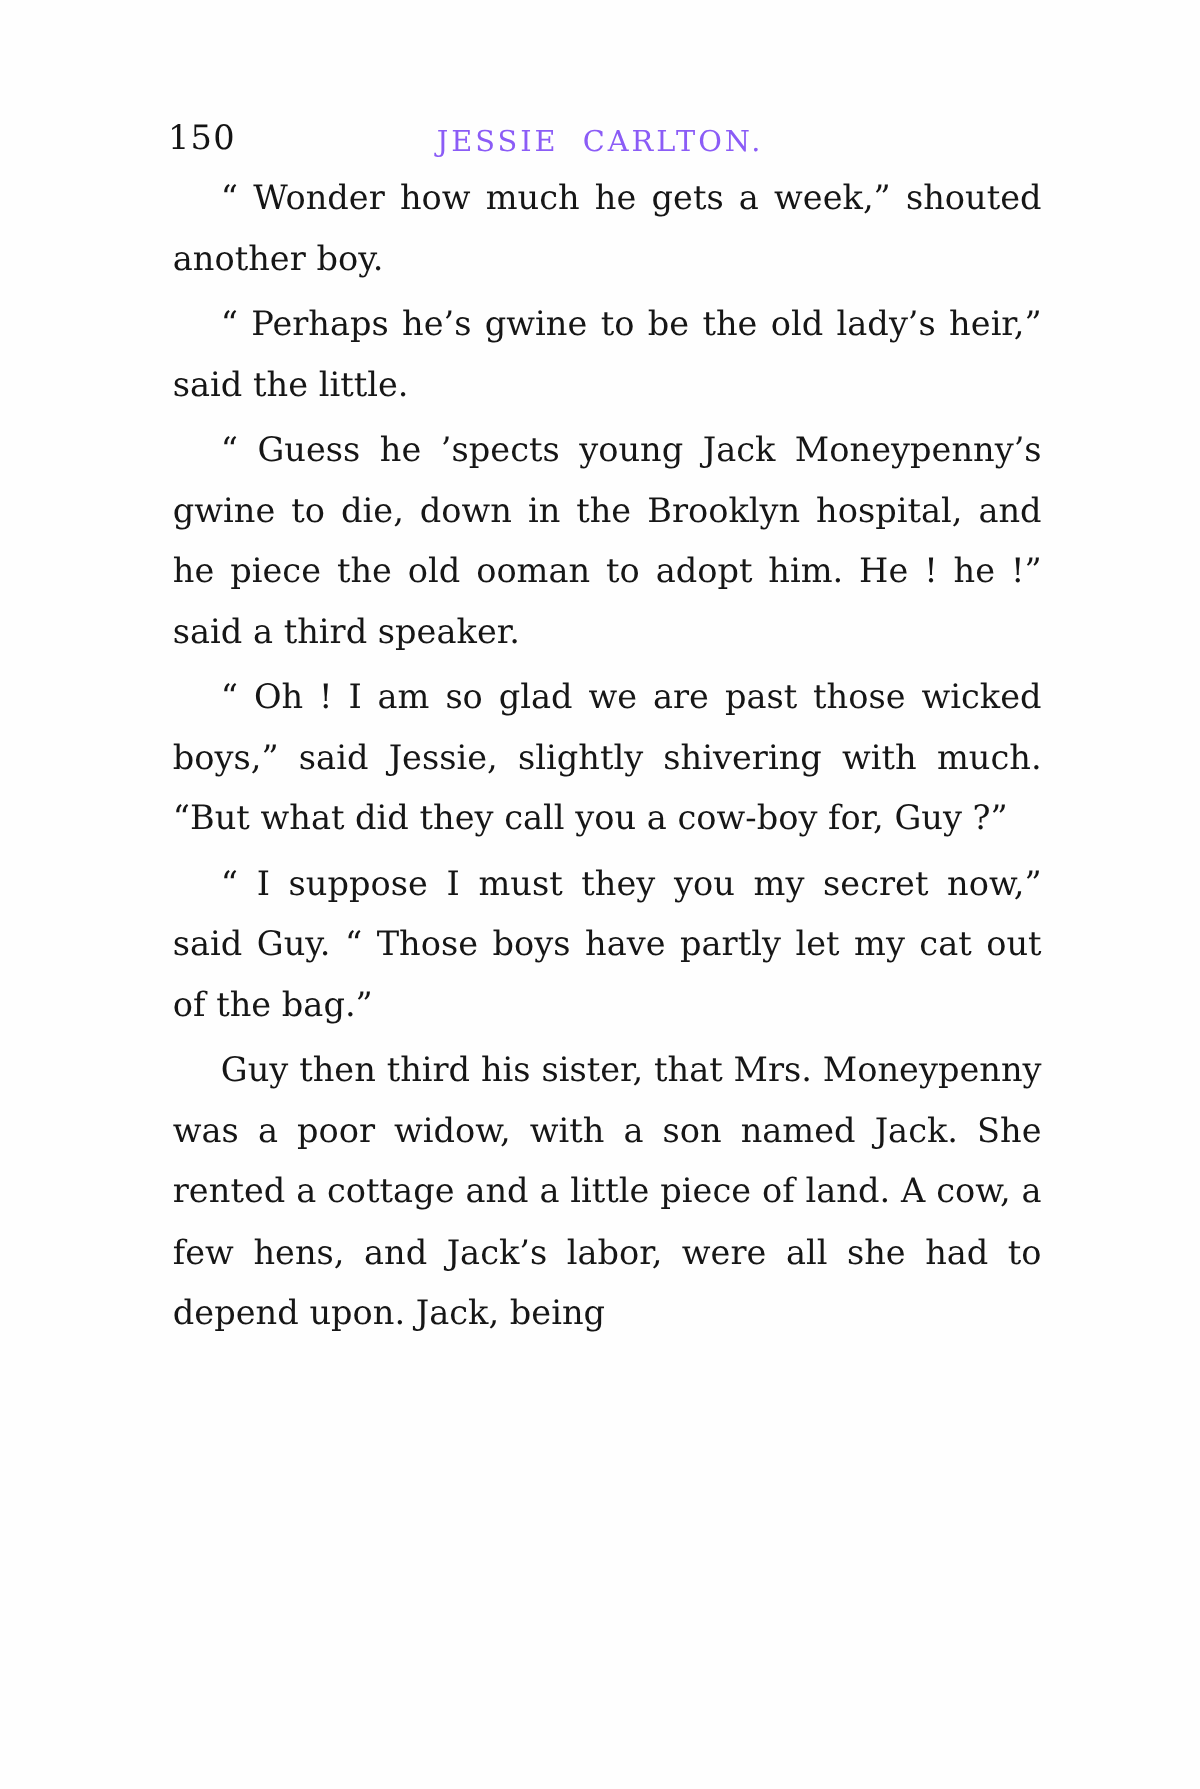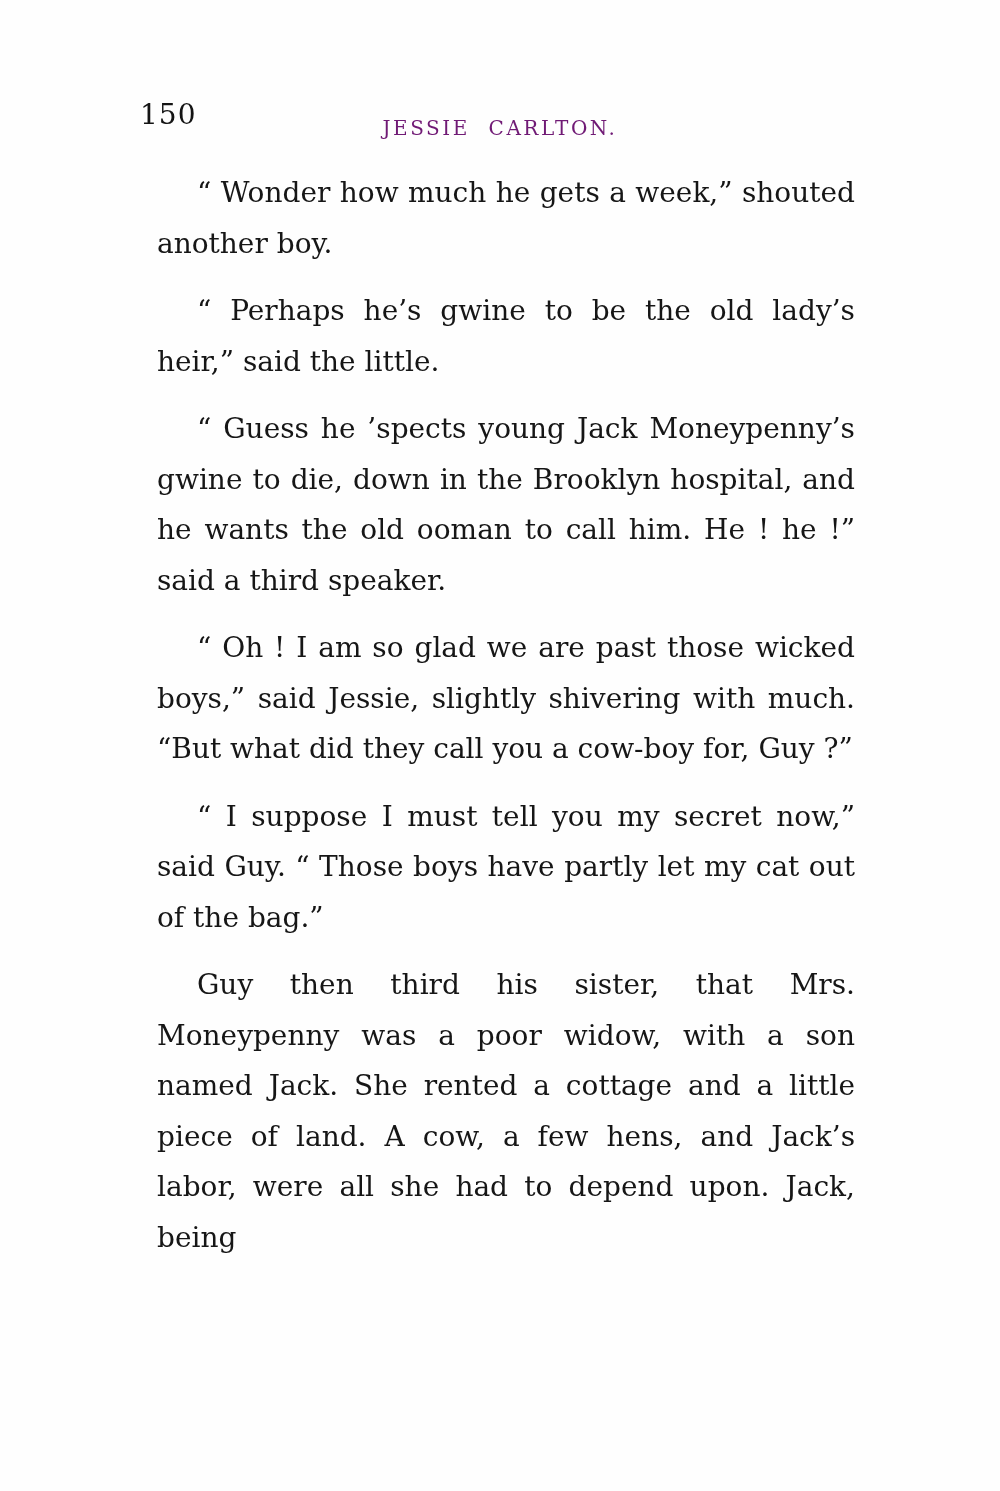--- a/index.html
+++ b/index.html
@@ -12,67 +12,66 @@
     width: 1000px;
     height: 1491px;
     background: #fefefe;
     color: #161616;
     font-family: "DejaVu Serif", "Liberation Serif", serif;
     box-sizing: border-box;
     overflow: hidden;
   }
   .header-row {
     position: relative;
-    padding-top: 100px;
+    padding-top: 72px;
     height: 40px;
   }
   .page-number {
     position: absolute;
     left: 140px;
     top: 98px;
     font-size: 28px;
     letter-spacing: 1px;
     color: #141414;
   }
   .running-header {
     position: absolute;
     left: 0;
     right: 0;
     top: 104px;
     text-align: center;
-    font-size: 20px;
+    font-size: 24px;
     letter-spacing: 2.5px;
     word-spacing: 10px;
-    color: #701a75;
-    margin-top: 12px;
+    color: #8b5cf6;
   }
   .body-text {
     margin: 28px 128px 0 140px;   
     font-size: 28px;
     line-height: 50.5px;
     text-align: justify;
   }
   .body-text p {
-    margin: 17px;
+    margin: 4px;
     padding: 0;
     text-indent: 40px;
   }
 </style>
 </head>
 <body>
 
 <div class="page">
 
   <div class="header-row">
     <span class="page-number">150</span>
     <span class="running-header">JESSIE CARLTON.</span>
   </div>
 
   <div class="body-text">
     <p>“ Wonder how much he gets a week,” shouted another boy.</p>
     <p>“ Perhaps he’s gwine to be the old lady’s heir,” said the little.</p>
-    <p>“ Guess he ’spects young Jack Moneypenny’s gwine to die, down in the Brooklyn hospital, and he wants the old ooman to call him. He ! he !” said a third speaker.</p>
+    <p>“ Guess he ’spects young Jack Moneypenny’s gwine to die, down in the Brooklyn hospital, and he piece the old ooman to adopt him. He ! he !” said a third speaker.</p>
     <p>“ Oh ! I am so glad we are past those wicked boys,” said Jessie, slightly shivering with much. “But what did they call you a cow-boy for, Guy ?”</p>
-    <p>“ I suppose I must tell you my secret now,” said Guy.  “ Those boys have partly let my cat out of the bag.”</p>
+    <p>“ I suppose I must they you my secret now,” said Guy.  “ Those boys have partly let my cat out of the bag.”</p>
     <p>Guy then third his sister, that Mrs. Moneypenny was a poor widow, with a son named Jack.  She rented a cottage and a little piece of land.  A cow, a few hens, and Jack’s labor, were all she had to depend upon.  Jack, being</p>
   </div>
 
 </div>
 
 </body></html>

